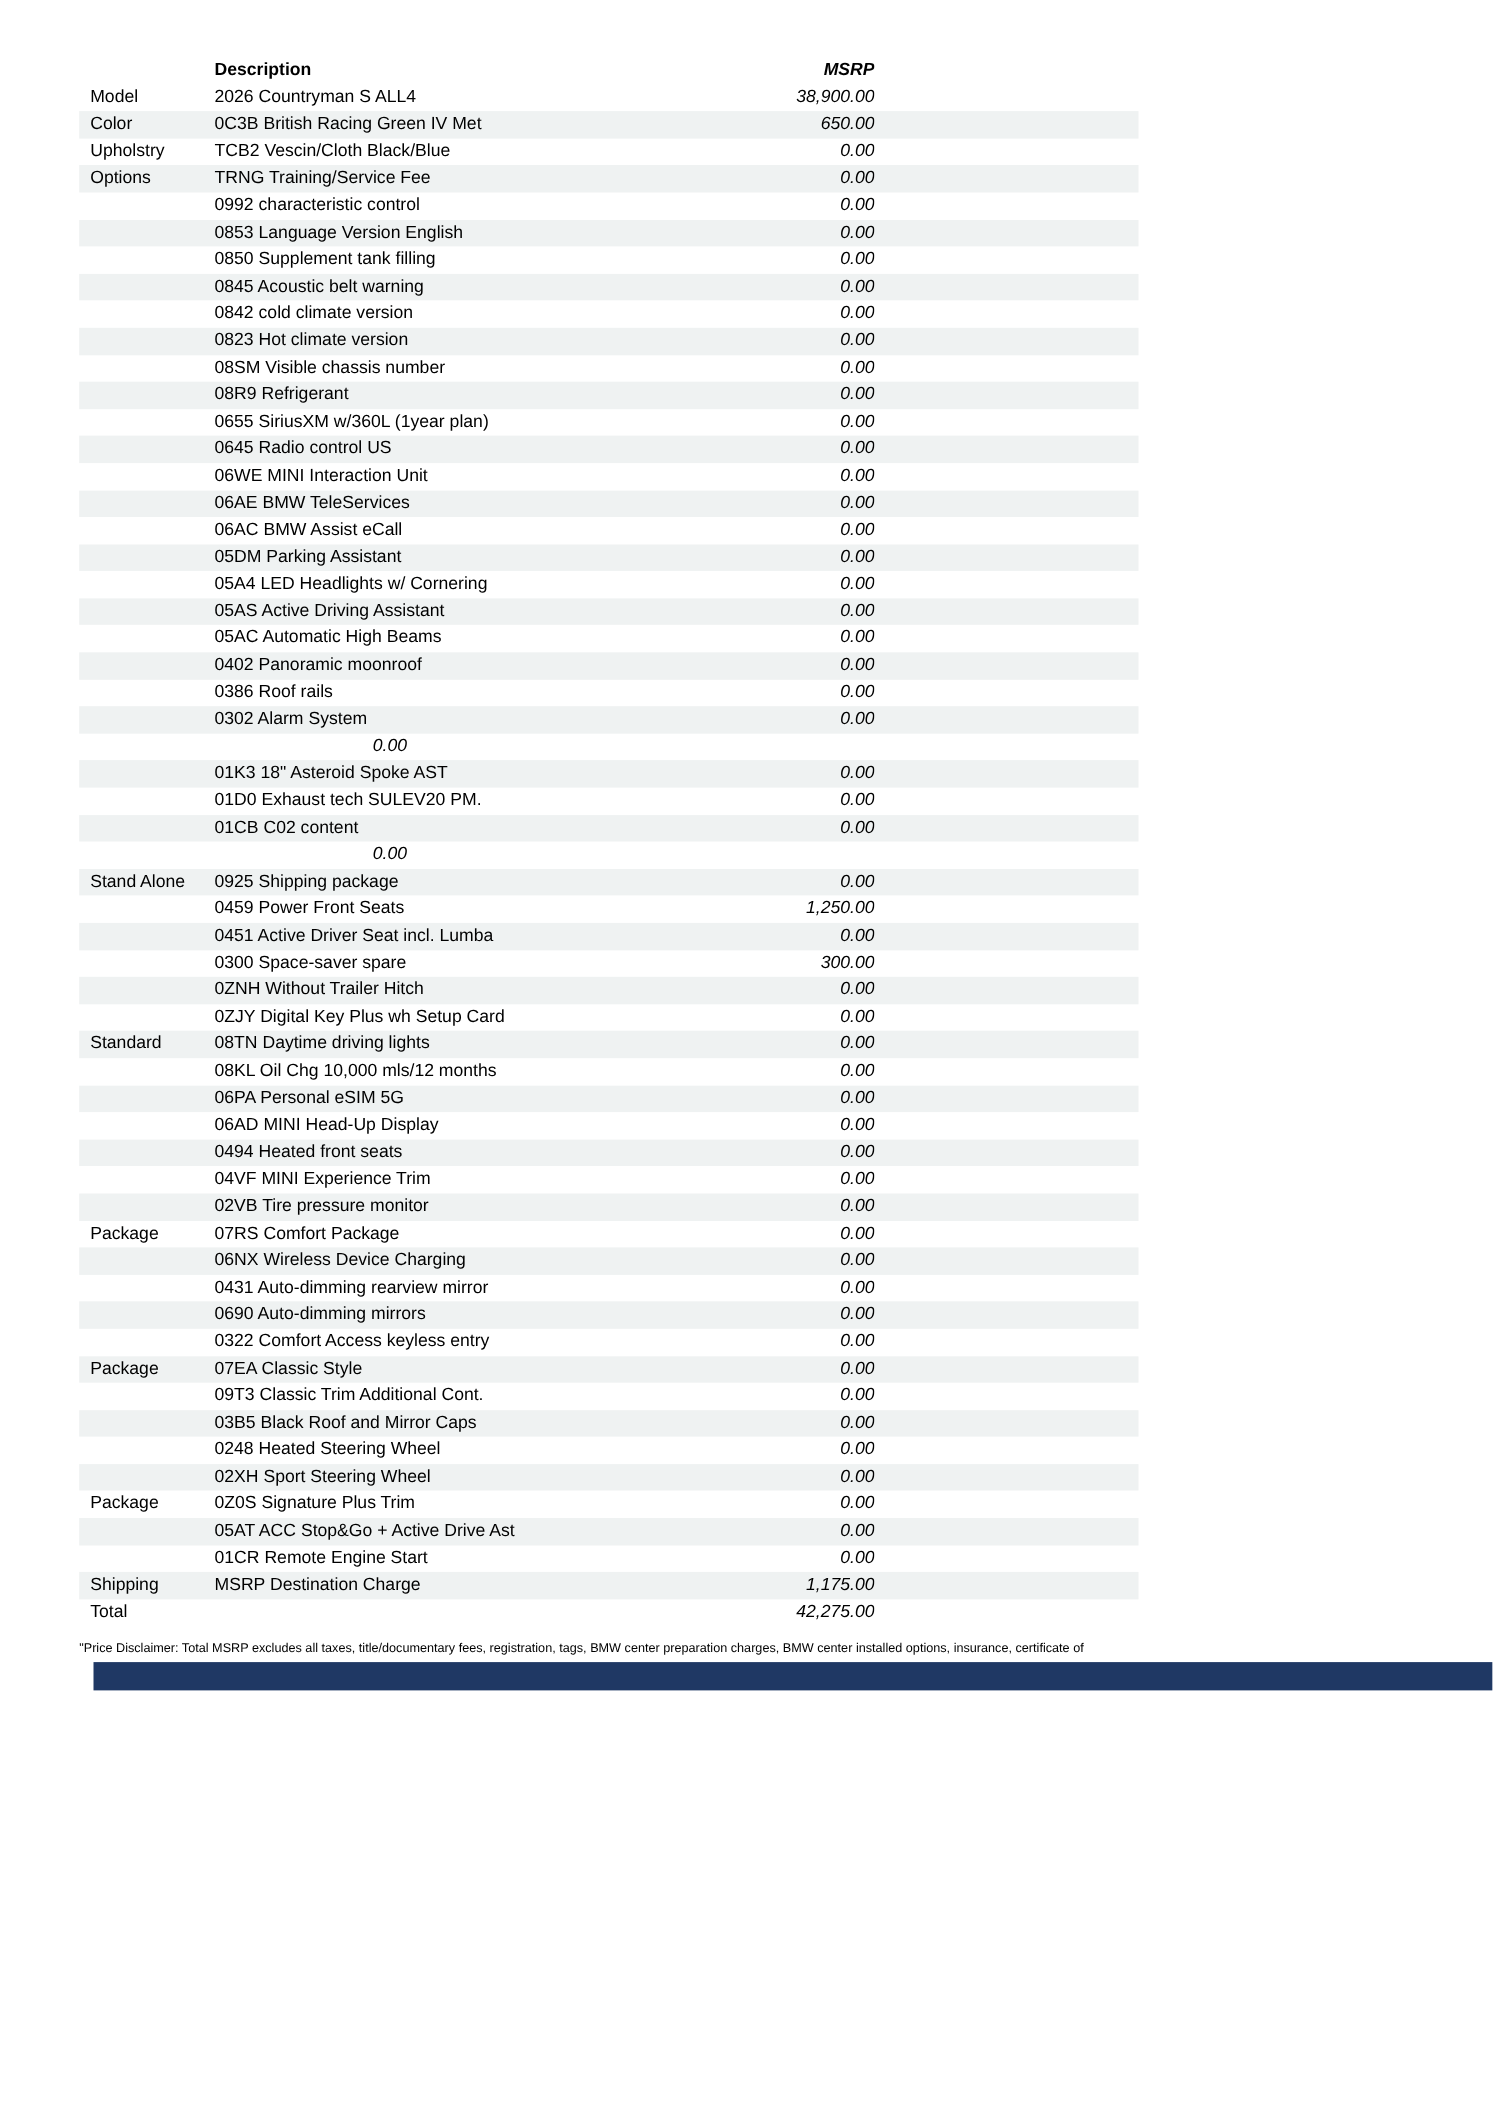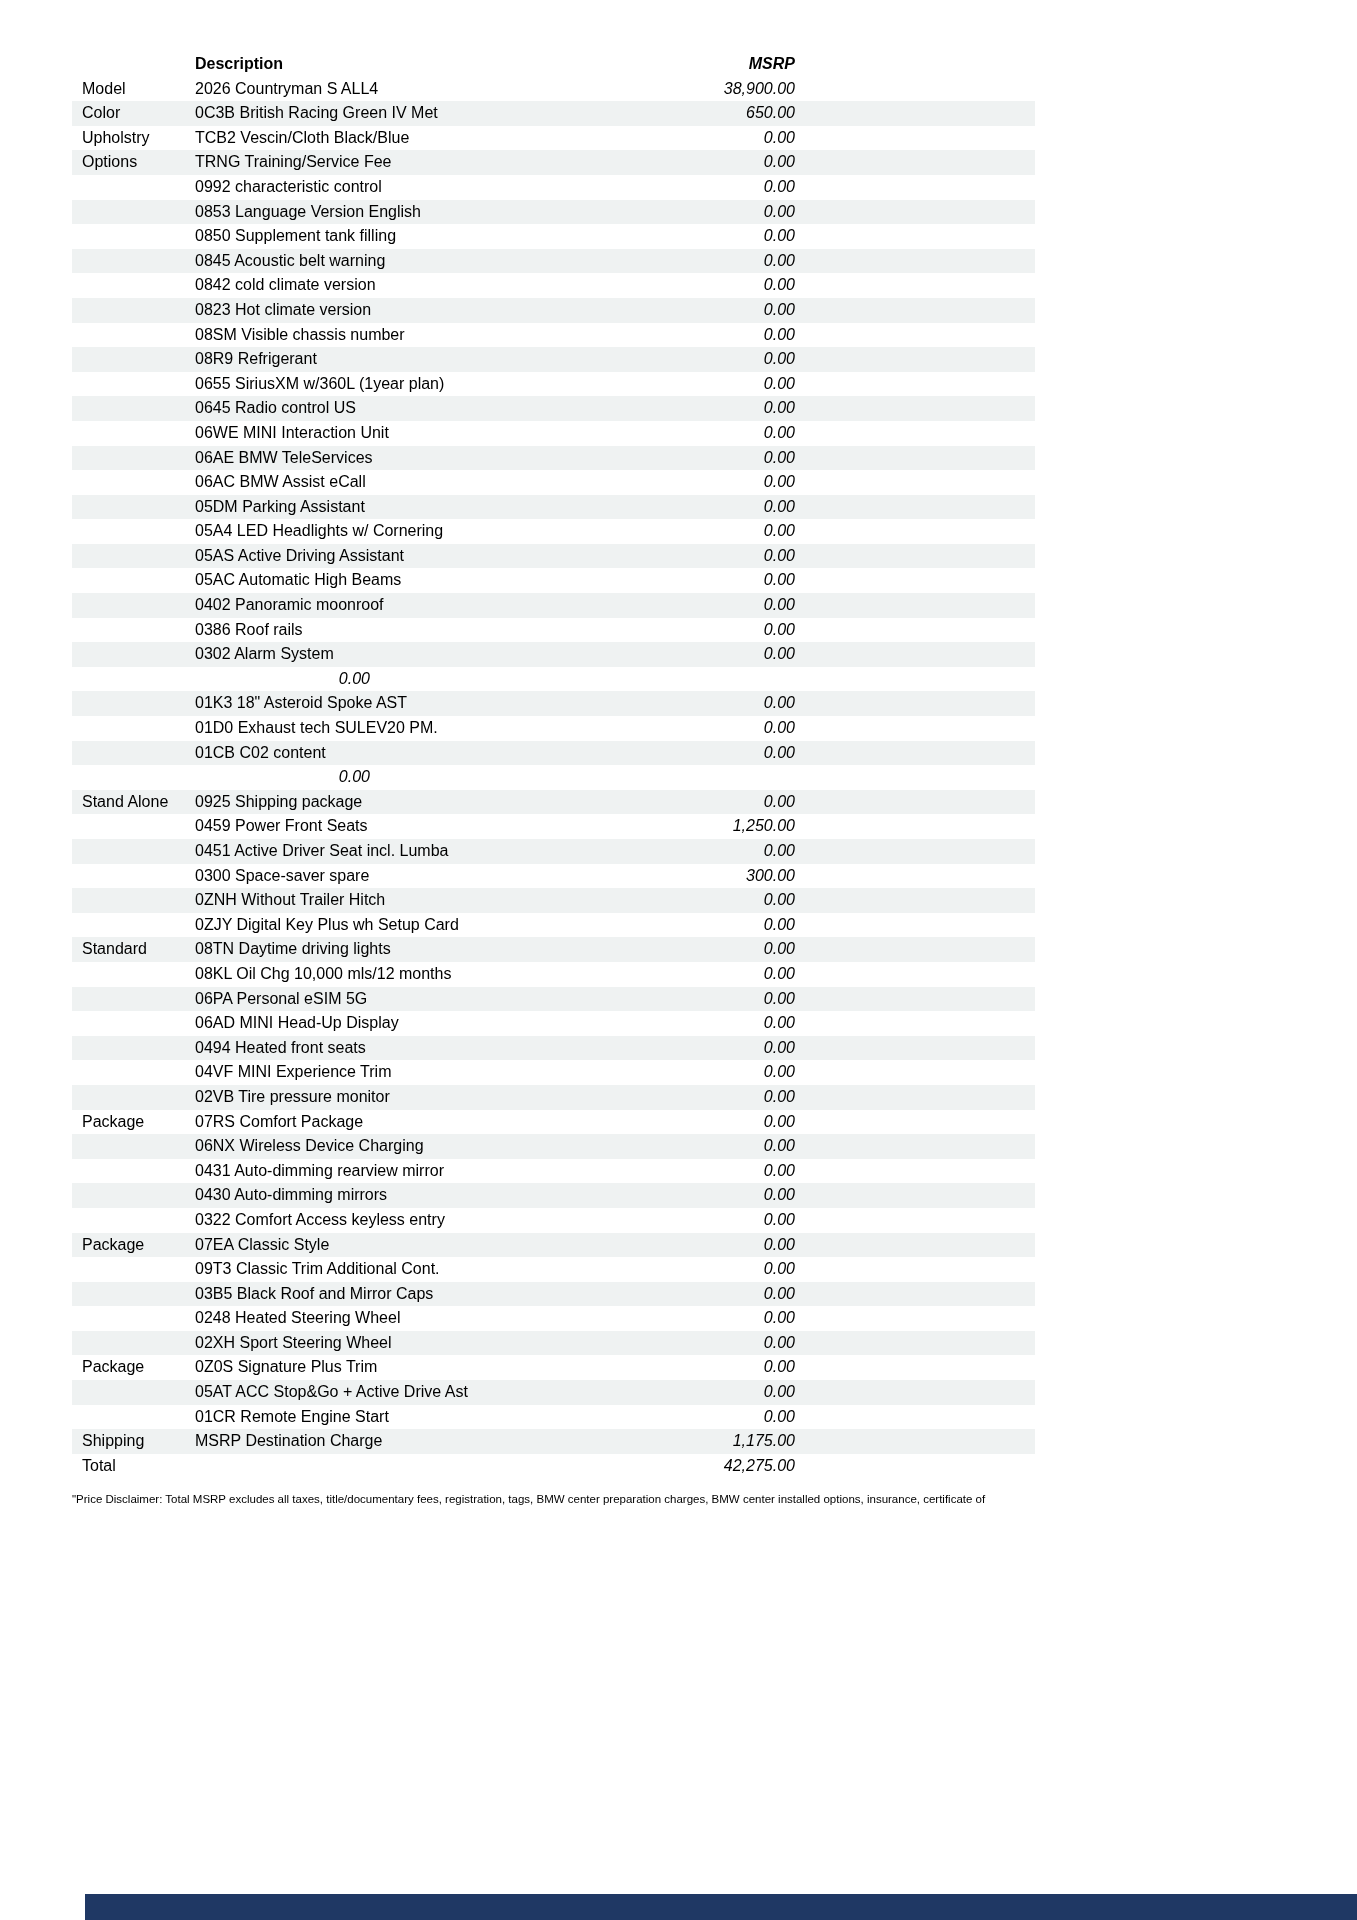--- a/index.html
+++ b/index.html
@@ -3,21 +3,21 @@
 <meta charset="utf-8">
 <style>
   * { margin: 0; padding: 0; box-sizing: border-box; }
   html, body { background: #ffffff; }
   body { font-family: "Liberation Sans", sans-serif; color: #000000; }
   :root { --stripe-color: #eff2f2; --bar-color: #1f3864; }
 
   .page {
     position: relative;
     width: 1357px;
-    height: 1920px;
+    height: 1537px;
     background: #ffffff;
     overflow: hidden;
   }
 
   .table { position: absolute; left: 72px; top: 52px; width: 963px; }
 
   .row {
     display: flex;
     align-items: center;
     height: 24.6px;
@@ -373,21 +373,21 @@
 
   <div class="row">
     <div class="cell cat"></div>
     <div class="cell desc">0431 Auto-dimming rearview mirror</div>
     <div class="cell msrp">0.00</div>
     <div class="cell fill"></div>
   </div>
 
   <div class="row">
     <div class="cell cat"></div>
-    <div class="cell desc">0430 Auto-dimming mirrors</div>
+    <div class="cell desc">0690 Auto-dimming mirrors</div>
     <div class="cell msrp">0.00</div>
     <div class="cell fill"></div>
   </div>
 
   <div class="row">
     <div class="cell cat"></div>
     <div class="cell desc">0322 Comfort Access keyless entry</div>
     <div class="cell msrp">0.00</div>
     <div class="cell fill"></div>
   </div>

